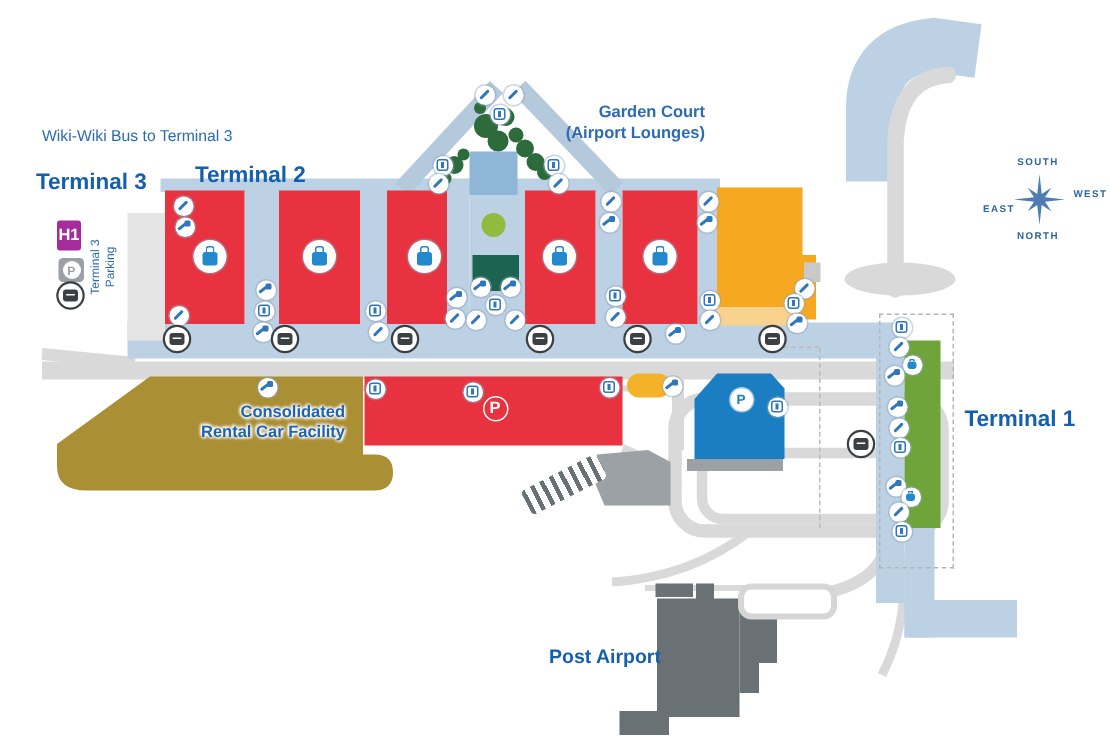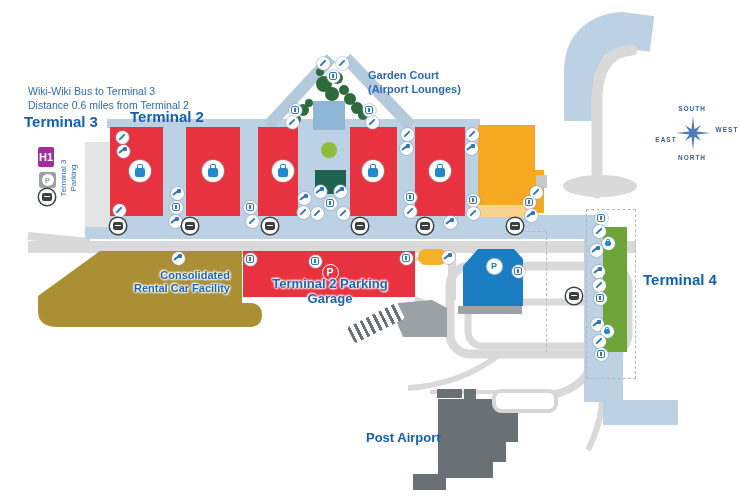--- a/index.html
+++ b/index.html
@@ -216,36 +216,34 @@
       <div class="icon cart" style="left: 590.5px; top: 317.5px; width: 13px; height: 13px;"></div>
       <div class="icon bag" style="left: 600.5px; top: 324.5px; width: 13px; height: 13px;"></div>
       <div class="icon slash" style="left: 592.5px; top: 334.5px; width: 13px; height: 13px;"></div>
       <div class="icon elev" style="left: 594.5px; top: 347.5px; width: 13px; height: 13px;"></div>
       <div class="icon bus" style="left: 566px; top: 288px; width: 16px; height: 16px;"></div>
     </div>
 
   <div class="lbl heading" style="left:130px;top:62px;margin-top:46px;">Terminal 2</div>
   <div class="lbl note" style="left:28px;top:85px;">
     <span>Wiki-Wiki Bus to Terminal 3</span><br>
-    <span>Distance 0.6 miles from Terminal 2</span>
   </div>
   <div class="lbl heading" style="left:24px;top:113px;">Terminal 3</div>
   <div class="vlabel" style="left:38px;top:168px;width:62px;height:20px;">
     <span>Terminal 3</span><br>
     <span>Parking</span>
   </div>
-  <div class="lbl" style="left:368px;top:68px;width:102px;text-align:left;font-size:11px;font-weight:600;line-height:14px;">
+  <div class="lbl" style="left:368px;top:68px;width:102px;text-align:right;font-size:11px;font-weight:600;line-height:14px;">
     <span>Garden Court</span><br>
     <span>(Airport Lounges)</span>
   </div>
   <div class="lbl blabel" style="left:100px;top:269px;width:130px;font-size:11px;text-align:right;">
     <span>Consolidated</span><br>
     <span>Rental Car Facility</span>
   </div>
-  <div class="lbl blabel" style="left:250px;top:277px;width:160px;font-size:13px;">Terminal 2 Parking Garage</div>
-  <div class="lbl heading" style="left:643px;top:271px;">Terminal 4</div>
+  <div class="lbl heading" style="left:643px;top:271px;">Terminal 1</div>
   <div class="lbl" style="left:366px;top:430px;font-size:13px;font-weight:bold;color:#1460ae;">Post Airport</div>
 
   <div class="compass-lbl" style="left:672px;top:105px;width:40px;">SOUTH</div>
   <div class="compass-lbl" style="left:712px;top:126px;width:30px;">WEST</div>
   <div class="compass-lbl" style="left:652px;top:136px;width:28px;">EAST</div>
   <div class="compass-lbl" style="left:672px;top:154px;width:40px;">NORTH</div>
 </div>
 
 </body></html>

